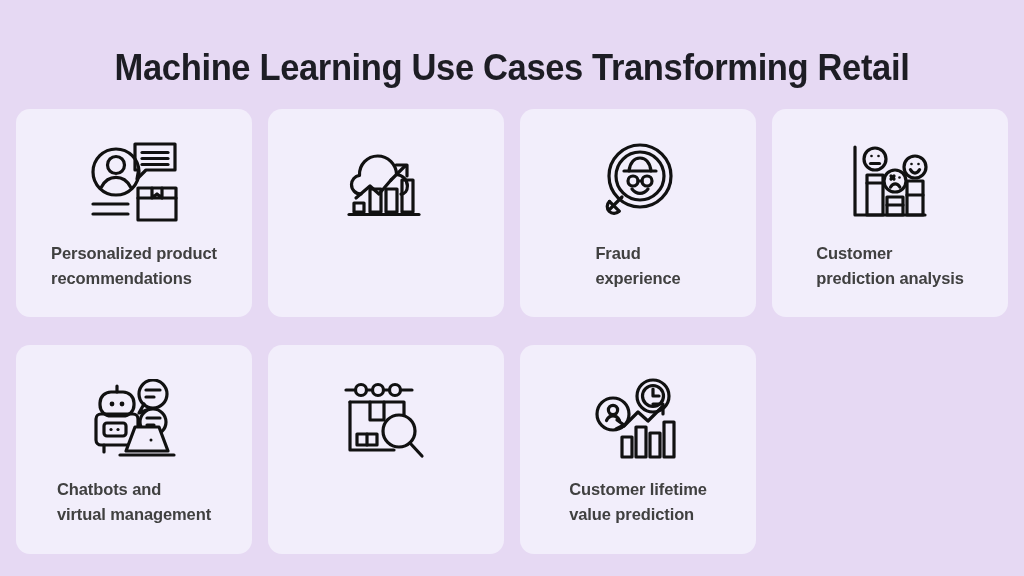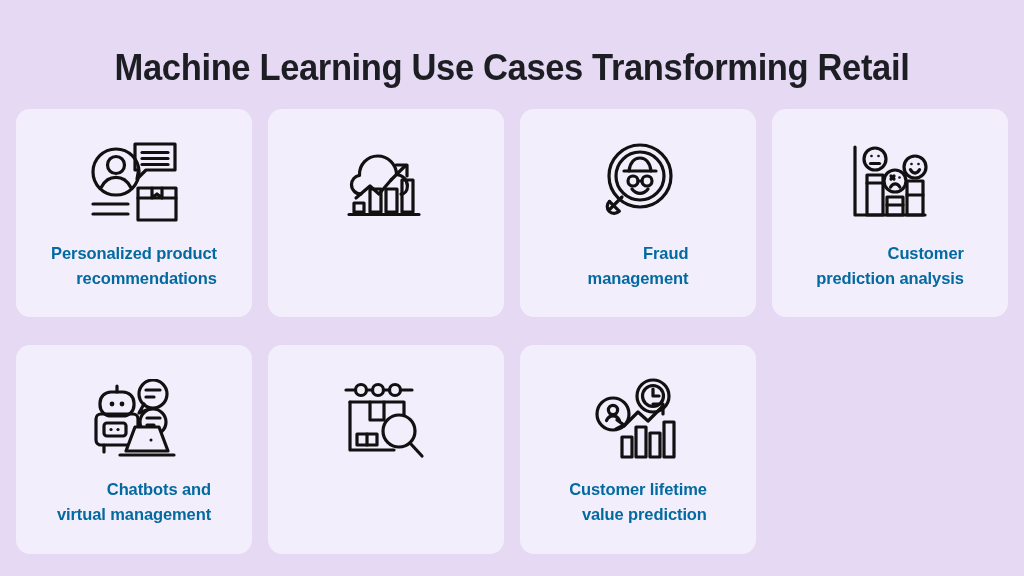--- a/index.html
+++ b/index.html
@@ -65,22 +65,22 @@
     justify-content: center;
     margin-bottom: 14px;
   }
   .card-icon svg {
     display: block;
   }
   .card-label {
     font-size: 16.5px;
     font-weight: 700;
     line-height: 25px;
-    color: #0369a1;
-    text-align: right;
+    color: #404040;
+    text-align: left;
     padding: 0 12px;
     letter-spacing: -0.1px;
     white-space: pre-line;
   }
 </style>
 </head>
 <body>
 
 <div class="poster">
 
@@ -135,21 +135,21 @@
           <path d="M10.4 58.4l9.8 9.8"></path>
           <path d="M30 28c1-8 5-13 11-13s10 5 11 13"></path>
           <path d="M25 28h32"></path>
           <circle cx="34" cy="38" r="5"></circle>
           <circle cx="48" cy="38" r="5"></circle>
           <path d="M39 38h4"></path>
           <path d="M33 46c2.3 3 5 4.4 8 4.4S46.7 49 49 46"></path>
         </svg>
       </div>
       <div class="card-label">Fraud
-management</div>
+experience</div>
     </div>
 
     <div class="card">
       <div class="card-icon">
         <svg width="86" height="80" viewBox="0 0 86 80" fill="none" stroke="#111" stroke-width="3.2" stroke-linecap="round" stroke-linejoin="round">
           <path d="M8 4v68h70"></path>
           <rect x="20" y="32" width="16" height="40"></rect>
           <line x1="20" y1="40" x2="36" y2="40"></line>
           <rect x="40" y="54" width="16" height="18"></rect>
           <line x1="40" y1="62" x2="56" y2="62"></line>

